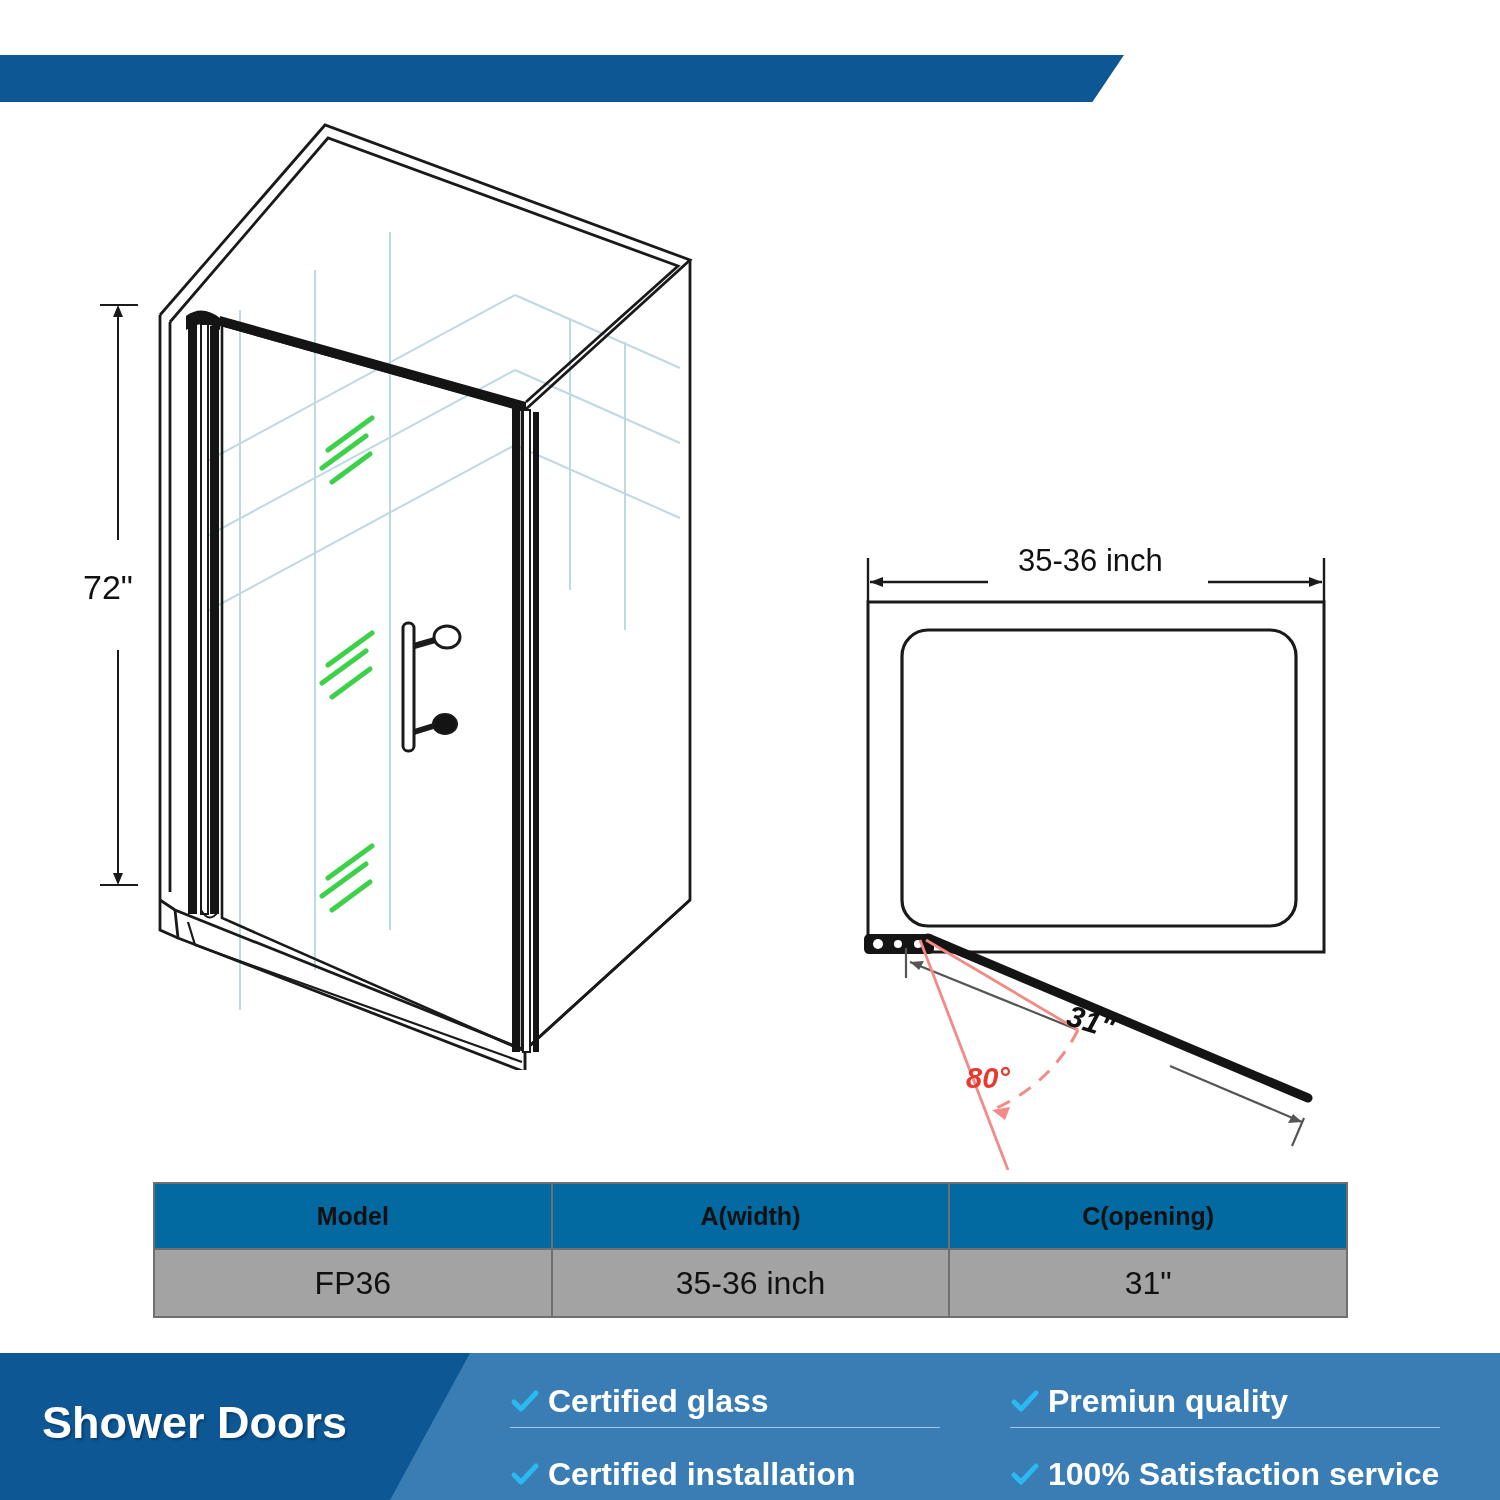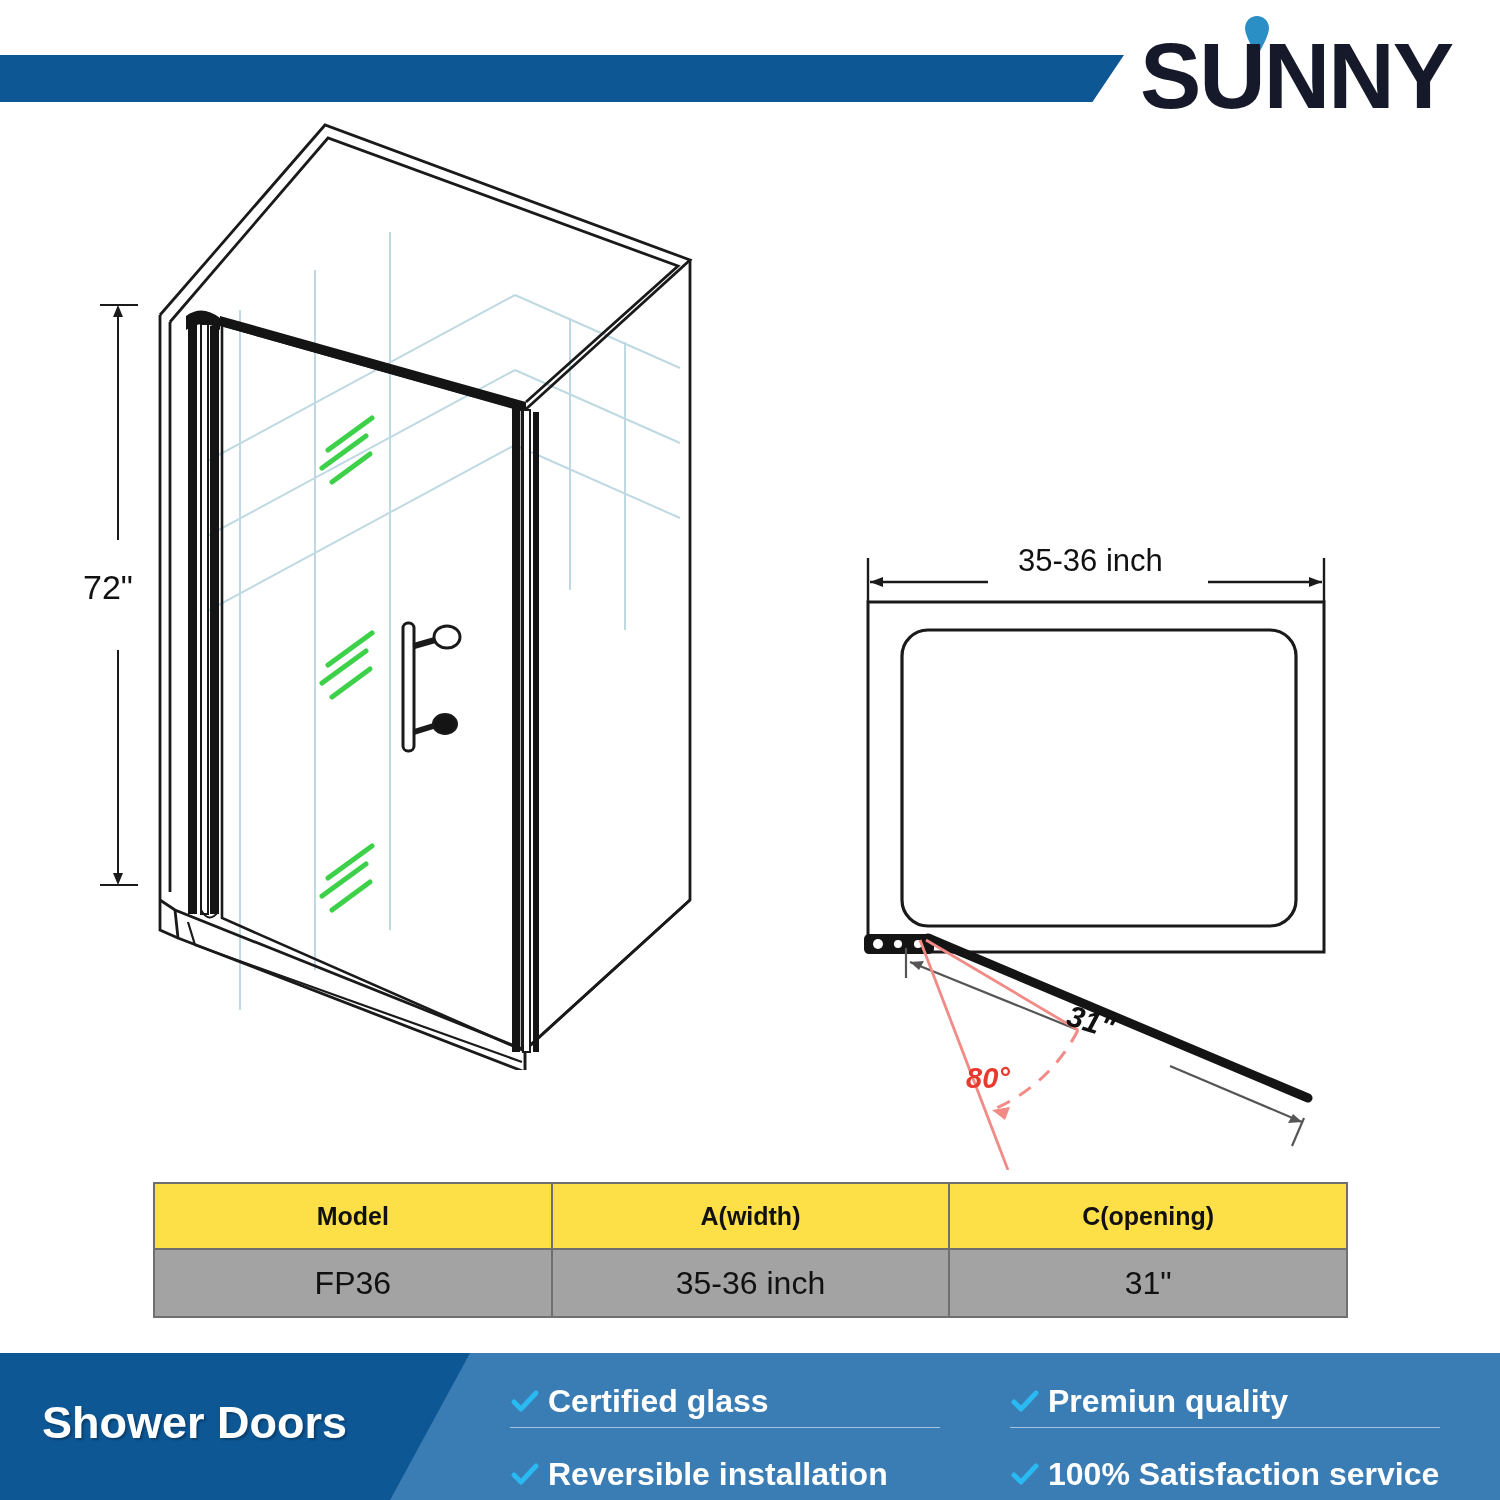--- a/index.html
+++ b/index.html
@@ -129,21 +129,21 @@
     width: 1195px;
     border-collapse: collapse;
     table-layout: fixed;
   }
   #spec-table th, #spec-table td {
     border: 2px solid #6f6f6f;
     text-align: center;
     font-family: "Liberation Sans", sans-serif;
   }
   #spec-table th {
-    background: #fde047;
+    background: #0369a1;
     color: #111111;
     font-size: 25px;
     font-weight: bold;
     height: 62px;
   }
   #spec-table td {
     background: #a3a3a3;
     color: #111111;
     font-size: 32px;
     font-weight: normal;
@@ -214,26 +214,20 @@
     white-space: nowrap;
     line-height: 1;
   }
 </style>
 </head>
 <body>
 
 <div id="header">
   <div id="header-bar"></div>
 
-  <div id="brand-logo">
-    <svg id="brand-pin" viewBox="0 0 26 40">
-      <path d="M13 0 C19.5 0 25 5.4 25 12.1 C25 21 13 40 13 40 C13 40 1 21 1 12.1 C1 5.4 6.5 0 13 0 Z" fill="#2a8fc4"></path>
-    </svg>
-    <div id="brand-wordmark">SUNNY</div>
-  </div>
 </div>
 
 <svg id="iso-drawing" viewBox="0 0 740 960">
 
   <g stroke="#bfd9e2" stroke-width="2" fill="none">
 
     <line x1="140" y1="355" x2="455" y2="185"></line>
     <line x1="140" y1="430" x2="455" y2="260"></line>
     <line x1="140" y1="505" x2="455" y2="335"></line>
     <line x1="180" y1="900" x2="180" y2="200"></line>
@@ -401,21 +395,21 @@
     <div class="feature-item">
       <svg class="feature-check" viewBox="0 0 30 30">
         <path d="M4 16 L11 23 L26 7" fill="none" stroke="#2ab9f0" stroke-width="5" stroke-linecap="round" stroke-linejoin="round"></path>
       </svg>
       <span class="feature-label">Certified glass</span>
     </div>
     <div class="feature-item">
       <svg class="feature-check" viewBox="0 0 30 30">
         <path d="M4 16 L11 23 L26 7" fill="none" stroke="#2ab9f0" stroke-width="5" stroke-linecap="round" stroke-linejoin="round"></path>
       </svg>
-      <span class="feature-label">Reversible installation</span>
+      <span class="feature-label">Certified installation</span>
     </div>
   </div>
 
   <div class="feature-col" id="feature-col-1">
     <div class="feature-item">
       <svg class="feature-check" viewBox="0 0 30 30">
         <path d="M4 16 L11 23 L26 7" fill="none" stroke="#2ab9f0" stroke-width="5" stroke-linecap="round" stroke-linejoin="round"></path>
       </svg>
       <span class="feature-label">Premiun quality</span>
     </div>

